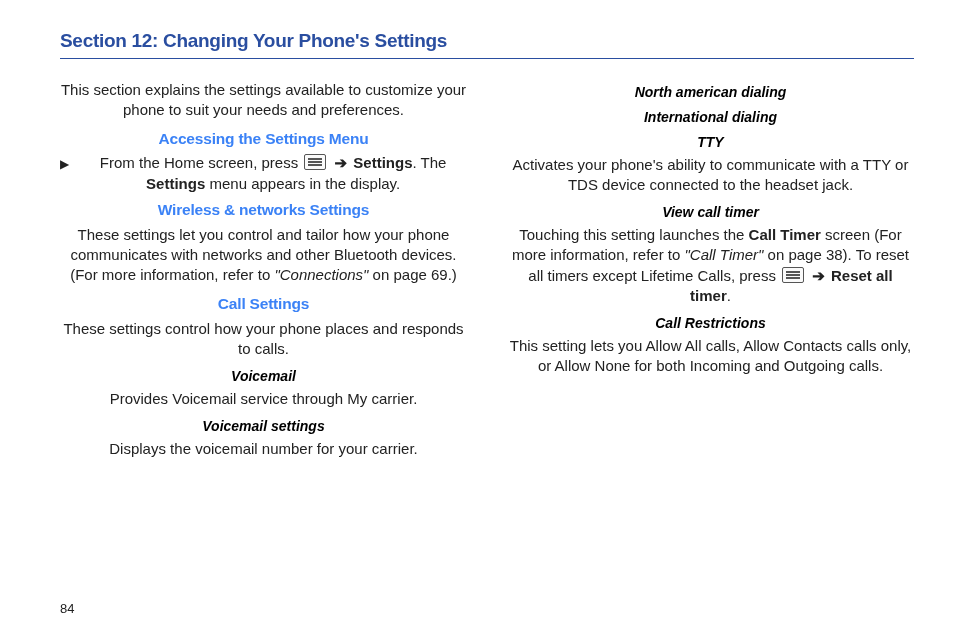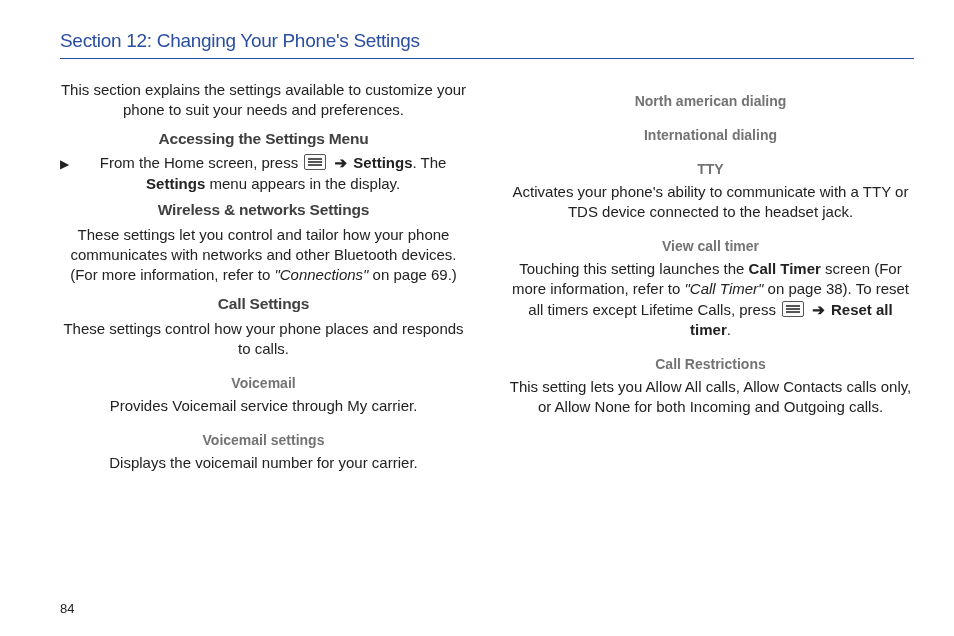--- a/index.html
+++ b/index.html
@@ -16,21 +16,21 @@
   }
   .page {
     box-sizing: border-box;
     padding: 30px 40px 0 60px;
     width: 954px;
     height: 636px;
     position: relative;
   }
   .section-title {
     color: #2a4ea0;
-    font-weight: 400;
+    font-weight: 700;
     font-size: 19px;
     letter-spacing: -0.3px;
     margin: 0 0 6px 0;
   }
   .rule {
     border: none;
     border-top: 1px solid #2a4ea0;
     margin: 0 0 18px 0;
   }
   .columns {
@@ -42,31 +42,32 @@
     flex: 1 1 0;
     min-width: 0;
     font-size: 15px;
     line-height: 1.35;
     font-stretch: semi-condensed;
   }
   .intro {
     margin: 0 0 10px 0;
   }
   .h2 {
-    color: #404040;
+    color: #3b82f6;
     font-weight: 800;
     font-size: 15.5px;
     margin: 6px 0 4px 0;
     letter-spacing: -0.2px;
   }
   .h3 {
-    color: #737373;
+    color: #000000;
     font-weight: 700;
+    font-style: italic;
     font-size: 14px;
-    margin: 15px 0 2px 0;
+    margin: 6px 0 2px 0;
   }
   p.body {
     margin: 3px 0 8px 0;
   }
   .bullet-row {
     display: flex;
     gap: 10px;
     margin: 2px 0 6px 0;
   }
   .bullet-marker {

